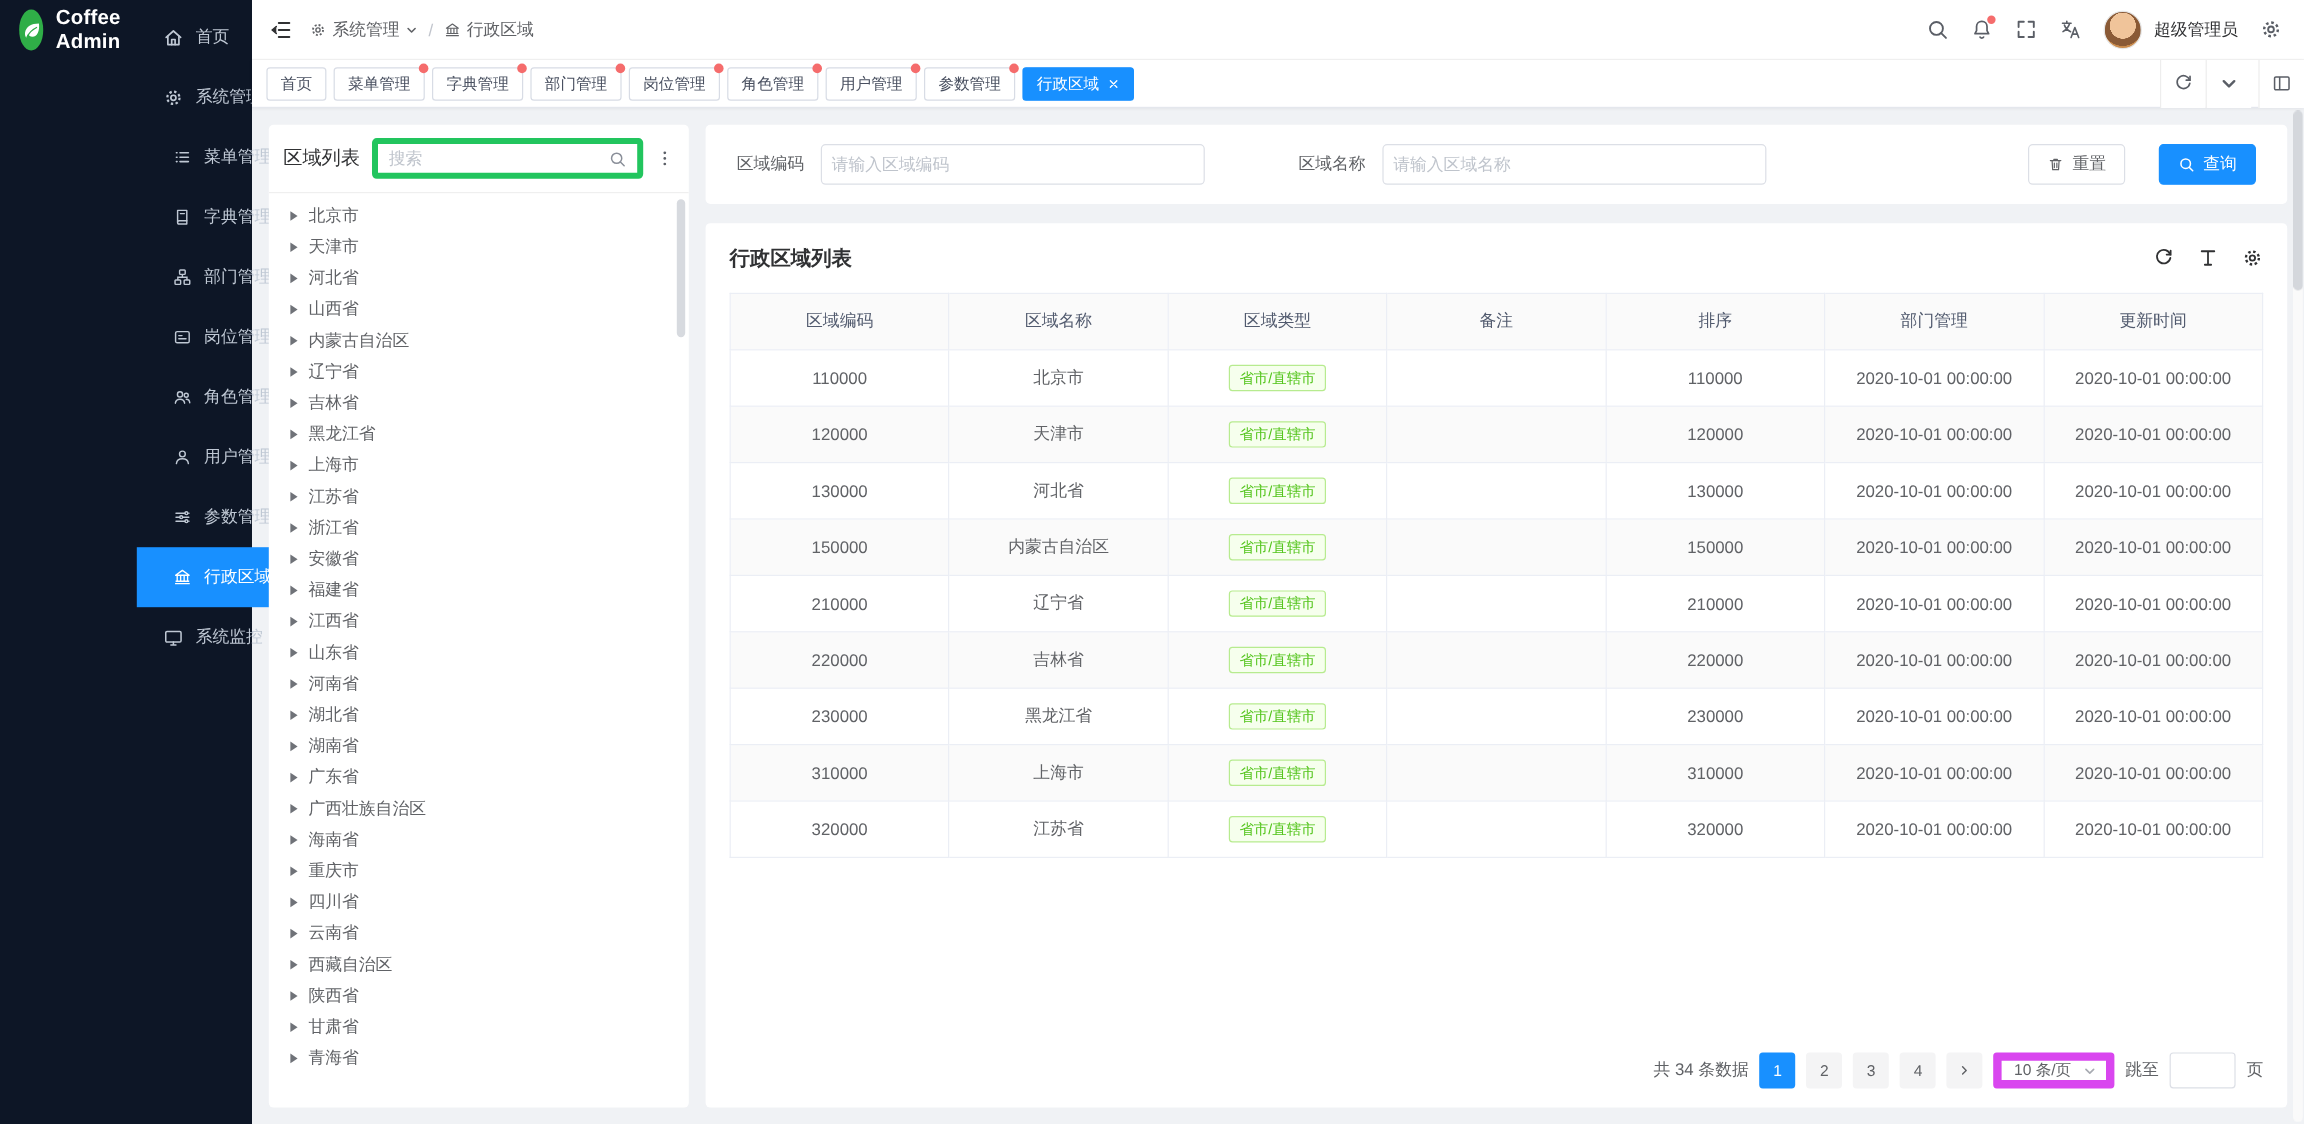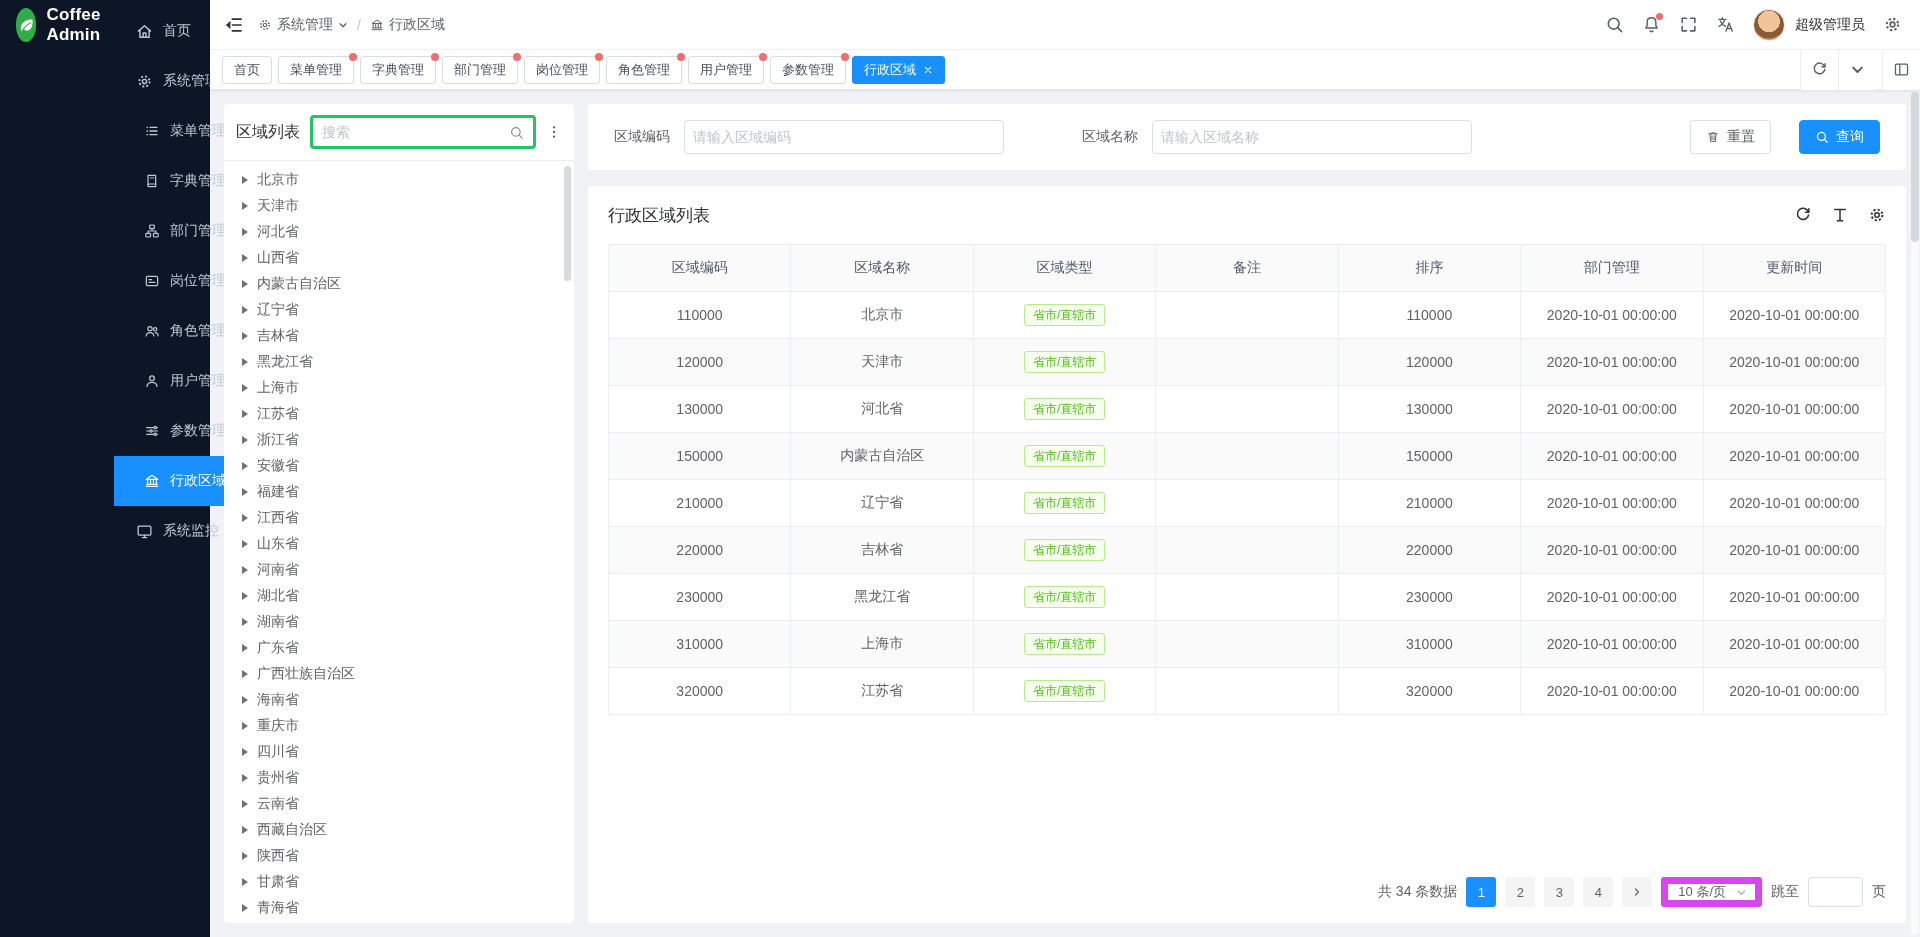--- a/index.html
+++ b/index.html
@@ -43,21 +43,21 @@
   .tab-tools{margin-left:auto;display:flex;align-items:center}
   .tool-btn{width:38px;height:40px;display:flex;align-items:center;justify-content:center;border-left:1px solid #ededed;color:#5a5e66;cursor:pointer;background:#fff}
   .tool-btn.edge{margin-left:6px}
 
   
   .content{flex:1;display:flex;padding:14px;gap:14px;overflow:hidden;min-height:0}
 
   .region-panel{width:350px;background:#fff;border-radius:4px;display:flex;flex-direction:column;overflow:hidden;position:relative;flex-shrink:0}
   .rp-header{display:flex;align-items:center;gap:10px;padding:11px 12px;border-bottom:1px solid #efefef}
   .rp-title{font-size:16px;font-weight:normal;color:#303133;white-space:nowrap}
-  .rp-search{flex:1;height:34px;border:3px solid #22c55e;border-radius:4px;display:flex;align-items:center;padding:0 9px;min-width:0}
+  .rp-search{flex:1;height:34px;border:5px solid #22c55e;border-radius:4px;display:flex;align-items:center;padding:0 9px;min-width:0}
   .rp-search input{border:0;outline:0;flex:1;font-size:14px;min-width:0;color:#606266}
   .rp-search input::placeholder{color:#bfc4cc}
   .rp-search .ic{color:#8a8f99;cursor:pointer}
   .rp-more{color:#5a5e66;cursor:pointer}
   .tree{flex:1;overflow:hidden;padding-top:6px}
   .tree-item{height:26px;display:flex;align-items:center;gap:9px;padding-left:18px;font-size:14px;color:#606266;cursor:pointer}
   .caret{width:0;height:0;border-left:6px solid #6f7278;border-top:4.5px solid transparent;border-bottom:4.5px solid transparent;cursor:pointer}
   .rp-scroll{position:absolute;right:3px;top:62px;width:7px;height:115px;background:#d7dadf;border-radius:4px;cursor:pointer}
 
   .main-col{flex:1;display:flex;flex-direction:column;gap:16px;min-width:0}
@@ -66,21 +66,21 @@
   .form-item label{font-size:14px;color:#606266;margin-right:14px;white-space:nowrap}
   .form-item input{width:320px;height:34px;border:1px solid #dcdfe6;border-radius:4px;padding:0 8px;font-size:14px;color:#606266;outline:none}
   .form-item input::placeholder{color:#bfc4cc}
   .form-item + .form-item{margin-left:78px}
   .filter-actions{margin-left:auto;display:flex;gap:28px}
   .btn{height:34px;display:inline-flex;align-items:center;gap:7px;padding:0 15px;border-radius:4px;font-size:14px;cursor:pointer;border:1px solid #dcdfe6;background:#fff;color:#606266}
   .btn.primary{background:var(--accent,#1890ff);border-color:var(--accent,#1890ff);color:#fff}
 
   .table-card{background:#fff;border-radius:4px;flex:1;display:flex;flex-direction:column;padding:0 20px 16px;min-height:0}
   .tc-header{display:flex;align-items:center;height:58px;flex-shrink:0}
-  .tc-title{font-size:17px;font-weight:normal;color:#303133}
+  .tc-title{font-size:17px;font-weight:bold;color:#303133}
   .tc-tools{margin-left:auto;display:flex;gap:19px;color:#303133}
   .tc-tools .ic{cursor:pointer}
   table{width:100%;border-collapse:collapse;table-layout:fixed}
   th,td{border:1px solid #ebeef5;height:47px;text-align:center;font-size:14px;color:#606266;padding:0 8px;overflow:hidden;white-space:nowrap}
   th{background:#fafafa;color:#515a6e;font-weight:normal}
   tbody tr{background:#fff;cursor:pointer}
   tbody tr:nth-child(even){background:#fafafa}
   .tag{display:inline-block;padding:3px 8px;font-size:12px;line-height:1.2;color:var(--success,#52c41a);background:var(--success-bg,#f6ffed);border:1px solid var(--success-border,#b7eb8f);border-radius:3px}
 
   .pagination{margin-top:auto;display:flex;align-items:center;justify-content:flex-end;gap:9px;padding-top:16px;font-size:14px;color:#606266;flex-shrink:0}
@@ -516,24 +516,20 @@
             <div class="tree-item">
               <span class="caret"></span>
               <span class="tree-label">重庆市</span>
             </div>
 
             <div class="tree-item">
               <span class="caret"></span>
               <span class="tree-label">四川省</span>
             </div>
 
-            <div class="tree-item">
-              <span class="caret"></span>
-              <span class="tree-label">贵州省</span>
-            </div>
 
             <div class="tree-item">
               <span class="caret"></span>
               <span class="tree-label">云南省</span>
             </div>
 
             <div class="tree-item">
               <span class="caret"></span>
               <span class="tree-label">西藏自治区</span>
             </div>

